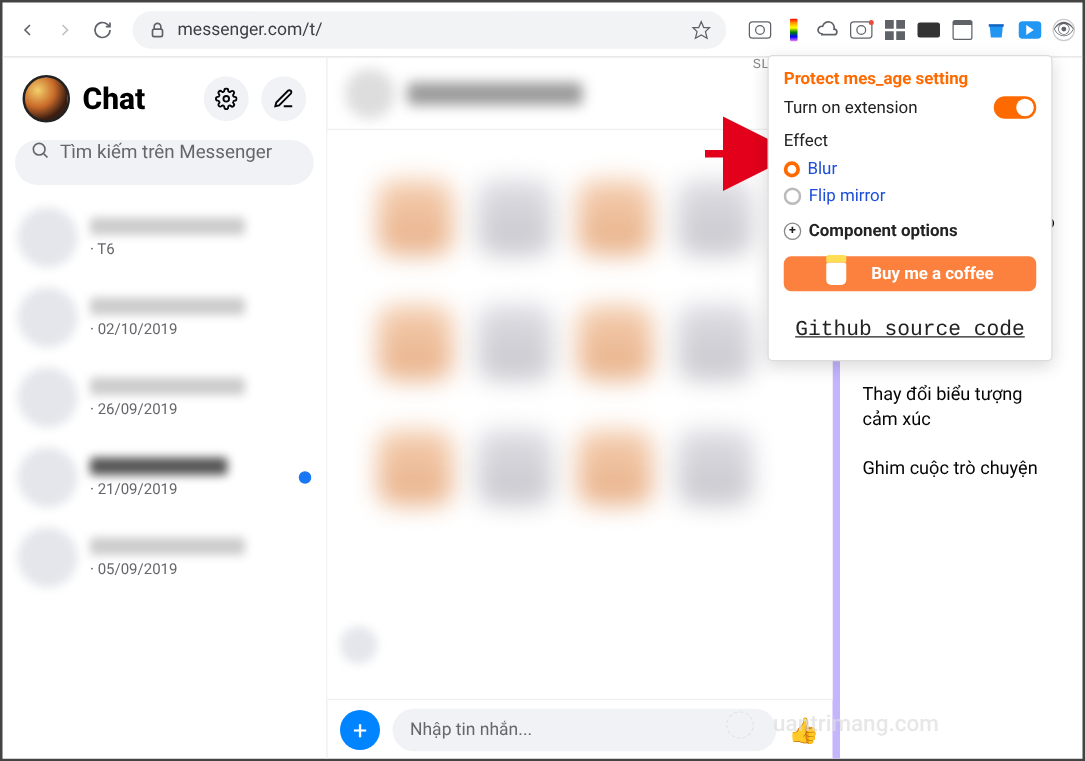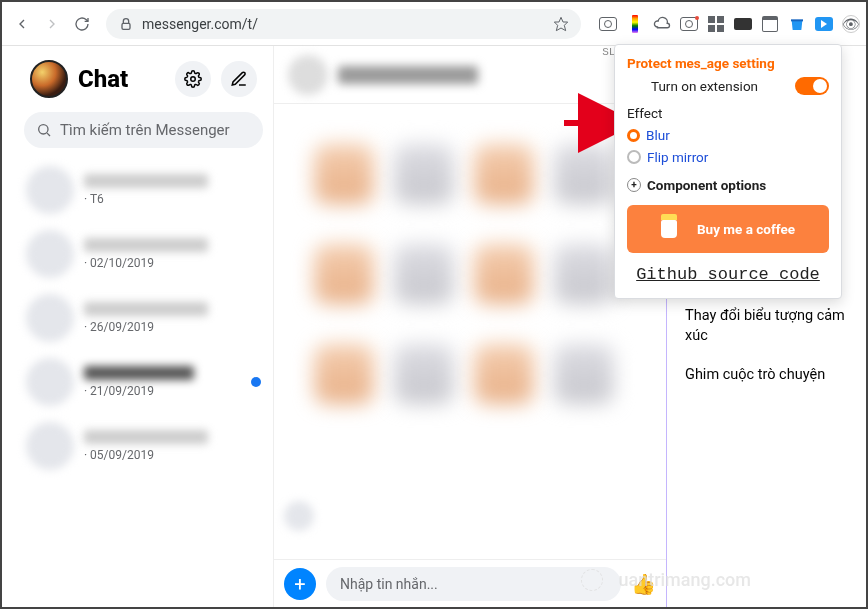--- a/index.html
+++ b/index.html
@@ -13,28 +13,28 @@
   .ext-icons { display:flex; align-items:center; gap:9px; margin-left:8px;}
   .ext-icons .ic { width:18px;height:18px;display:flex;align-items:center;justify-content:center;font-size:14px;color:#5f6368;}
   .rainbow { width:6px; height:18px; background:linear-gradient(red,orange,yellow,green,blue,violet); border-radius:1px;}
   .eye-circle { width:20px;height:20px; border:1px solid #ccc; border-radius:50%; display:flex;align-items:center;justify-content:center;font-size:11px;}
   .camera { width:18px;height:14px;border:1.5px solid #5f6368;border-radius:3px;position:relative;}
   .camera::after{content:"";width:6px;height:6px;border:1.5px solid #5f6368;border-radius:50%;position:absolute;top:2px;left:4px;}
   .camera .dot{width:4px;height:4px;background:#e74c3c;border-radius:50%;position:absolute;top:-2px;right:-2px;}
   .grid4{width:16px;height:16px;background:linear-gradient(#5f6368,#5f6368) 0 0/7px 7px no-repeat,linear-gradient(#5f6368,#5f6368) 9px 0/7px 7px no-repeat,linear-gradient(#5f6368,#5f6368) 0 9px/7px 7px no-repeat,linear-gradient(#5f6368,#5f6368) 9px 9px/7px 7px no-repeat;}
   
   
-  .app { display:flex; height:calc(100% - 44px);padding-left:12px; }
+  .app { display:flex; height:calc(100% - 44px); }
   .sidebar { width:260px; border-right:1px solid #eee; display:flex; flex-direction:column;}
   .sb-head { display:flex; align-items:center; gap:10px; padding:14px 16px 10px;}
   .avatar-logo { width:38px; height:38px; border-radius:50%; background:radial-gradient(circle at 30% 30%,#f3d16b,#c96a2a 40%,#3b1e12 70%); border:2px solid #222;}
   .chat-title { font-size:24px; font-weight:800; flex:1;}
   .hd-btn { width:36px;height:36px;border-radius:50%;background:#f0f2f5;display:flex;align-items:center;justify-content:center;}
   .hd-btn svg{width:18px;height:18px;stroke:#050505;stroke-width:2;fill:none;}
-  .search-box { margin:4px 10px 10px; background:#f0f2f5; border-radius:20px; height:36px; display:flex; align-items:center; padding:0 12px; gap:8px; color:#65676b; font-size:15px;}
+  .search-box { margin:4px 10px 10px; background:#f0f2f5; border-radius:20px; height:36px; display:flex; padding:0 12px; gap:8px; color:#65676b; font-size:15px;}
   .search-box svg{width:16px;height:16px;stroke:#65676b;stroke-width:2;fill:none;}
   .conv-list { flex:1; overflow:hidden;}
   .conv { display:flex; align-items:center; padding:8px 12px; gap:10px;}
   .conv .av { width:48px;height:48px;border-radius:50%; background:#e4e6eb; filter:blur(4px);}
   .conv .txt{flex:1;}
   .conv .name{height:14px; width:70%; background:#ccc; border-radius:3px; filter:blur(4px); margin-bottom:4px;}
   .conv .meta{font-size:12px;color:#65676b;}
   .conv .dot-unread{width:10px;height:10px;border-radius:50%;background:#1877f2;}
   
   .main { flex:1; display:flex; flex-direction:column; position:relative;}
@@ -44,37 +44,37 @@
   .chat-body { flex:1; background:#fff; position:relative; overflow:hidden; padding:20px;}
   .blob {position:absolute;border-radius:14px;filter:blur(10px);}
   .b1{background:linear-gradient(#f4cdaf,#e8b087);width:60px;height:60px;top:40px;}
   .b2{background:linear-gradient(#dcdce2,#c7c7cd);width:60px;height:60px;top:40px;}
   .msg-bubble{width:30px;height:30px;border-radius:50%;background:#e4e6eb;filter:blur(4px);position:absolute;bottom:28px;left:10px;}
   .composer{height:48px;border-top:1px solid #eee;display:flex;align-items:center;padding:0 10px;gap:10px;}
   .plus{width:32px;height:32px;border-radius:50%;background:#0084ff;color:#fff;display:flex;align-items:center;justify-content:center;font-size:20px;}
   .input-msg{flex:1;height:34px;background:#f0f2f5;border-radius:17px;padding:0 14px;color:#65676b;font-size:14px;display:flex;align-items:center;}
   .thumb{color:#0084ff;font-size:20px;}
   
-  .rightpane { width:200px; border-left:1px solid #c4b5fd; padding:20px 0 0;}
+  .rightpane { width:200px; border-left:6px solid #c4b5fd; padding:20px 0 0;}
   .rp-title{font-size:16px;font-weight:600;color:#8a8d91;padding:4px 18px 14px;}
   .rp-item{font-size:14.5px;color:#050505;padding:10px 18px;line-height:1.35;}
   
   
   .popup { position:absolute; top:42px; right:24px; width:228px; background:#fff; border:1px solid #dadce0; box-shadow:0 4px 14px rgba(0,0,0,0.15); border-radius:4px; padding:10px 12px 14px; font-family: "Courier New", monospace; font-size:13.5px; z-index:100;}
   .popup .title{color:#ff6a00;font-weight:700;margin-bottom:6px;}
-  .popup .row{display:flex;align-items:center;justify-content:space-between;margin-bottom:10px;color:#222;margin-left:24px;}
+  .popup .row{display:flex;align-items:center;justify-content:space-between;margin-bottom:10px;color:#222;}
   .toggle{width:34px;height:18px;border-radius:9px;background:#ff6a00;position:relative;}
   .toggle::after{content:"";width:14px;height:14px;background:#fff;border-radius:50%;position:absolute;right:2px;top:2px;}
   .sect{color:#222;margin-bottom:6px;}
   .radio-row{display:flex;align-items:center;gap:6px;margin-bottom:6px;color:#1d4ed8;}
   .radio{width:13px;height:13px;border-radius:50%;border:3px solid #ff6a00;}
   .radio.off{border:2px solid #bbb;width:14px;height:14px;}
   .comp-row{display:flex;align-items:center;gap:6px;margin:12px 0;font-weight:700;color:#222;}
   .comp-row .pl{width:14px;height:14px;border:1px solid #888;border-radius:50%;display:flex;align-items:center;justify-content:center;font-size:10px;line-height:1;}
-  .coffee-btn{background:#fc813e;color:#fff;font-weight:700;border-radius:6px;height:48px;display:flex;align-items:center;justify-content:center;gap:20px;margin-bottom:12px;font-family:Arial,sans-serif;}
+  .coffee-btn{background:#fc813e;color:#fff;font-weight:700;border-radius:6px;height:28px;display:flex;align-items:center;justify-content:center;gap:20px;margin-bottom:22px;font-family:Arial,sans-serif;}
   .coffee-cup{width:16px;height:18px;background:#fff;border-radius:2px 2px 4px 4px;position:relative;}
   .coffee-cup::before{content:"";width:16px;height:6px;background:#ffdd55;border-radius:2px 2px 0 0;position:absolute;top:-6px;left:0;}
   .gh-link{text-align:center;font-family:"Courier New",monospace;font-size:17px;color:#222;text-decoration:underline;}
   .sl{position:absolute;top:44px;right:244px;font-size:11px;color:#888;font-family:"Courier New",monospace;}
   
   .arrow{position:absolute;top:106px;left:560px;z-index:50;}
   .arrow svg{overflow:visible;}
   
   .wm{position:absolute;bottom:16px;right:115px;color:#ddd;font-size:18px;font-weight:500;display:flex;align-items:flex-start;gap:15px;opacity:.7;}
   .wm .sun{width:22px;height:22px;border:1.5px dashed #ddd;border-radius:50%;}

